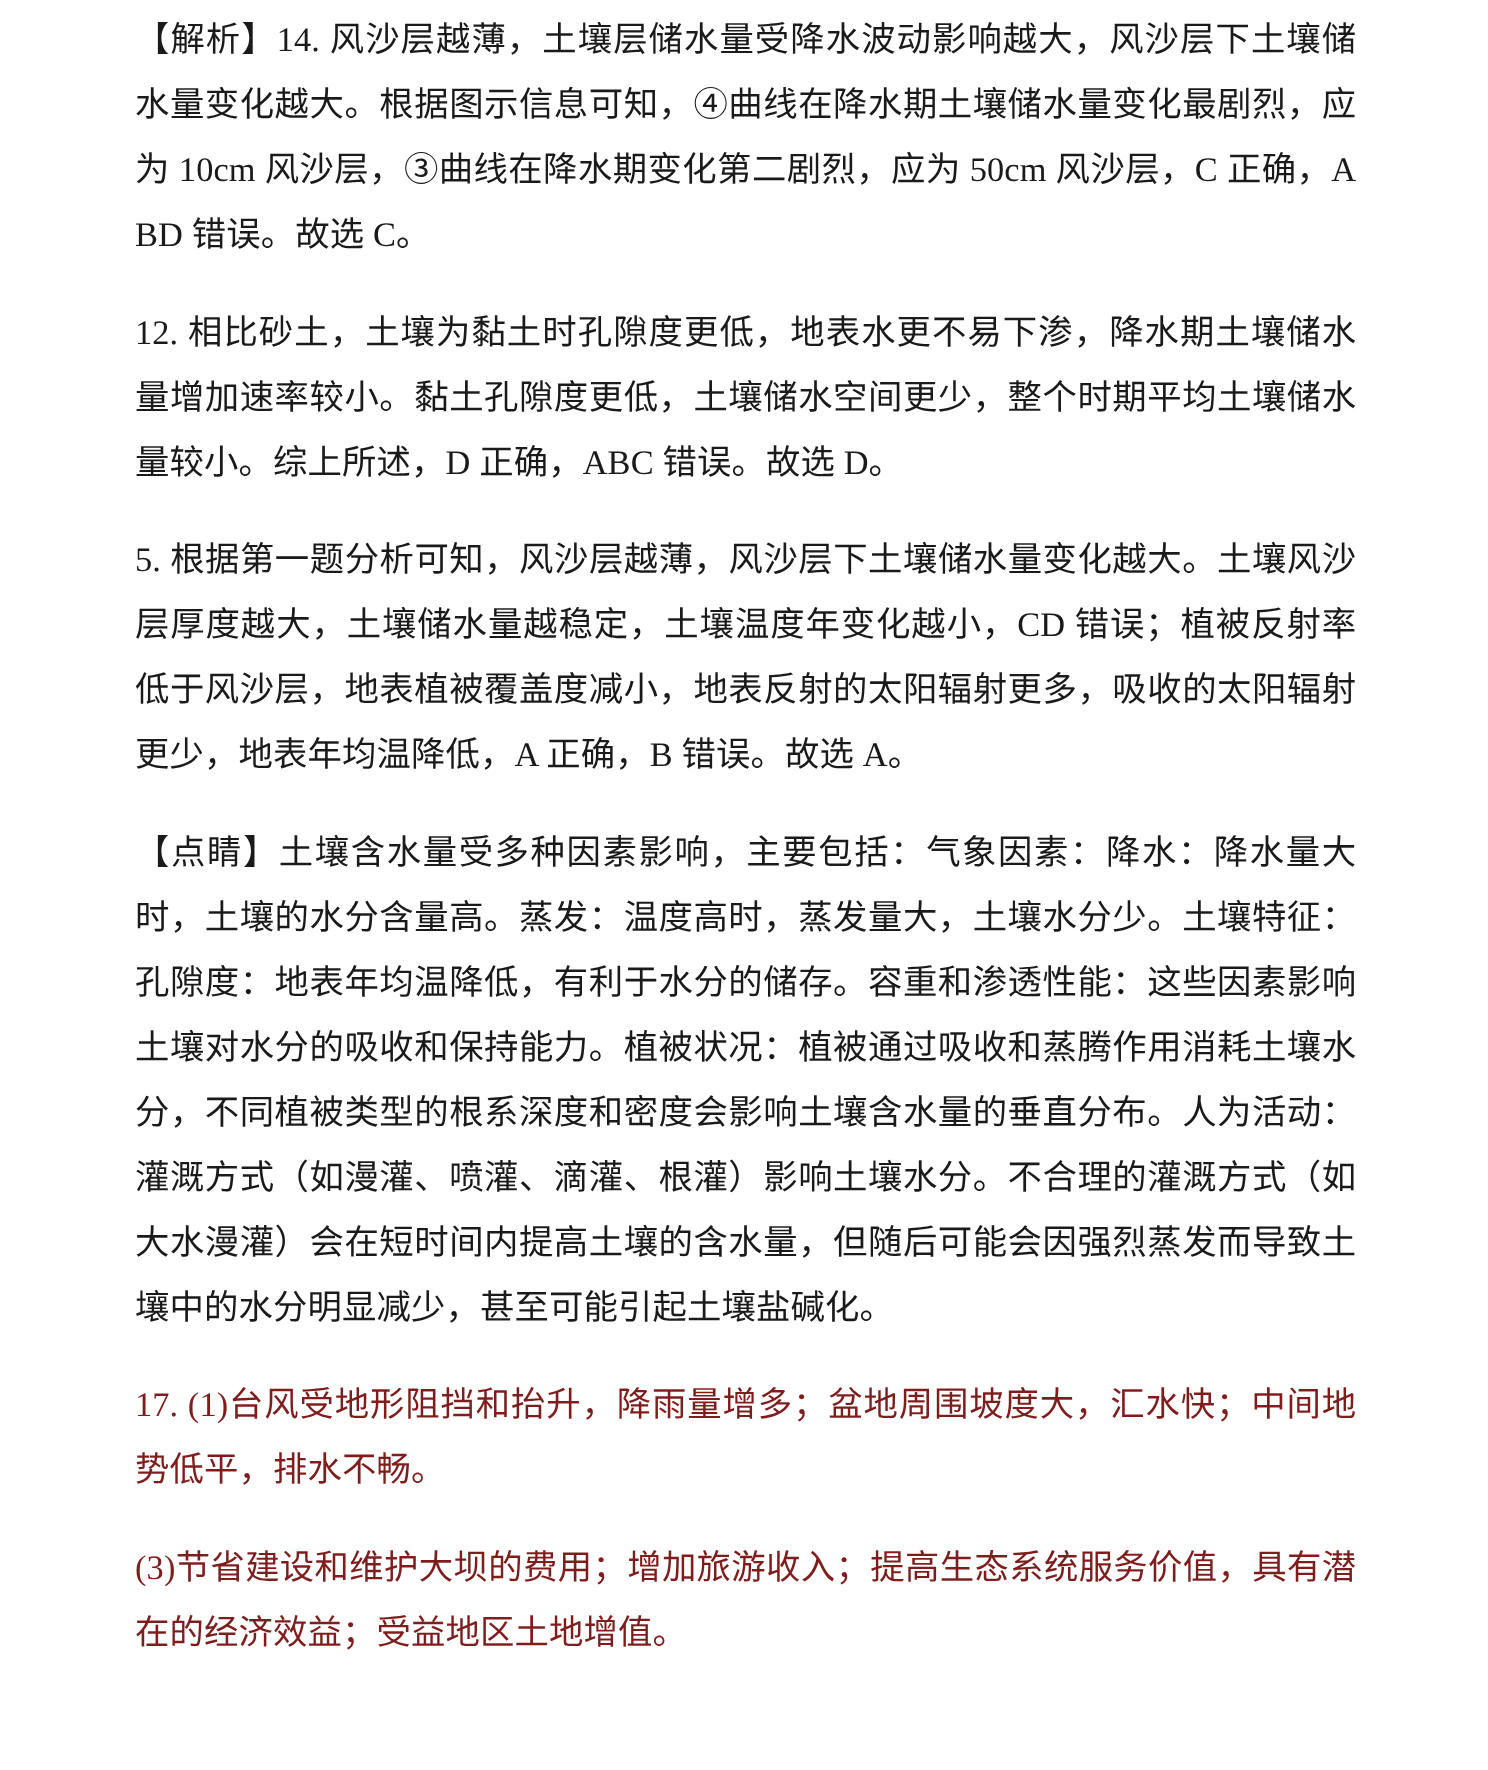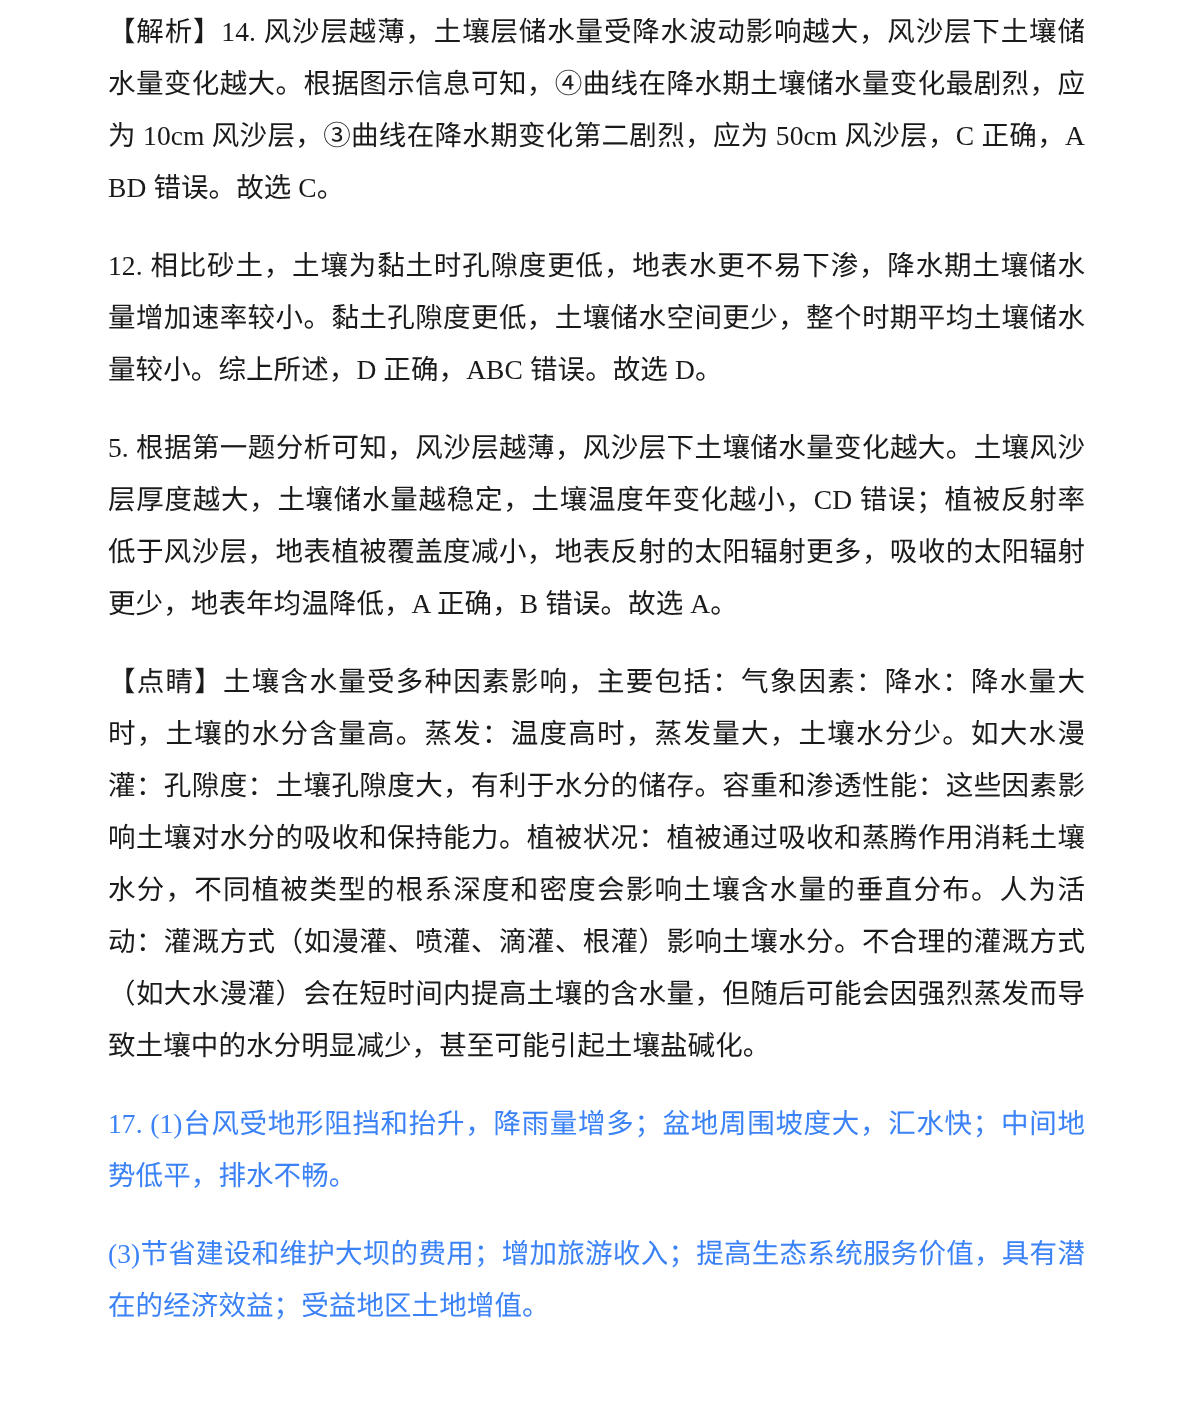--- a/index.html
+++ b/index.html
@@ -33,34 +33,34 @@
     word-break: break-all;
     white-space: normal;
   }
   .para:last-child {
     margin-bottom: 0;
   }
   .para.black {
     color: #1a1a1a;
   }
   .para.red {
-    color: #3b82f6;
+    color: #7f1d1d;
   }
 </style>
 </head>
 <body>
 
 <div class="page">
 
   <p class="para black">【解析】14. 风沙层越薄，土壤层储水量受降水波动影响越大，风沙层下土壤储水量变化越大。根据图示信息可知，④曲线在降水期土壤储水量变化最剧烈，应为 10cm 风沙层，③曲线在降水期变化第二剧烈，应为 50cm 风沙层，C 正确，ABD 错误。故选 C。</p>
 
   <p class="para black">12. 相比砂土，土壤为黏土时孔隙度更低，地表水更不易下渗，降水期土壤储水量增加速率较小。黏土孔隙度更低，土壤储水空间更少，整个时期平均土壤储水量较小。综上所述，D 正确，ABC 错误。故选 D。</p>
 
   <p class="para black">5. 根据第一题分析可知，风沙层越薄，风沙层下土壤储水量变化越大。土壤风沙层厚度越大，土壤储水量越稳定，土壤温度年变化越小，CD 错误；植被反射率低于风沙层，地表植被覆盖度减小，地表反射的太阳辐射更多，吸收的太阳辐射更少，地表年均温降低，A 正确，B 错误。故选 A。</p>
 
-  <p class="para black">【点睛】土壤含水量受多种因素影响，主要包括：气象因素：降水：降水量大时，土壤的水分含量高。蒸发：温度高时，蒸发量大，土壤水分少。如大水漫灌：孔隙度：土壤孔隙度大，有利于水分的储存。容重和渗透性能：这些因素影响土壤对水分的吸收和保持能力。植被状况：植被通过吸收和蒸腾作用消耗土壤水分，不同植被类型的根系深度和密度会影响土壤含水量的垂直分布。人为活动：灌溉方式（如漫灌、喷灌、滴灌、根灌）影响土壤水分。不合理的灌溉方式（如大水漫灌）会在短时间内提高土壤的含水量，但随后可能会因强烈蒸发而导致土壤中的水分明显减少，甚至可能引起土壤盐碱化。</p>
+  <p class="para black">【点睛】土壤含水量受多种因素影响，主要包括：气象因素：降水：降水量大时，土壤的水分含量高。蒸发：温度高时，蒸发量大，土壤水分少。土壤特征：孔隙度：地表年均温降低，有利于水分的储存。容重和渗透性能：这些因素影响土壤对水分的吸收和保持能力。植被状况：植被通过吸收和蒸腾作用消耗土壤水分，不同植被类型的根系深度和密度会影响土壤含水量的垂直分布。人为活动：灌溉方式（如漫灌、喷灌、滴灌、根灌）影响土壤水分。不合理的灌溉方式（如大水漫灌）会在短时间内提高土壤的含水量，但随后可能会因强烈蒸发而导致土壤中的水分明显减少，甚至可能引起土壤盐碱化。</p>
 
   <p class="para red">17. (1)台风受地形阻挡和抬升，降雨量增多；盆地周围坡度大，汇水快；中间地势低平，排水不畅。</p>
 
 
   <p class="para red">(3)节省建设和维护大坝的费用；增加旅游收入；提高生态系统服务价值，具有潜在的经济效益；受益地区土地增值。</p>
 
 </div>
 
 </body></html>

